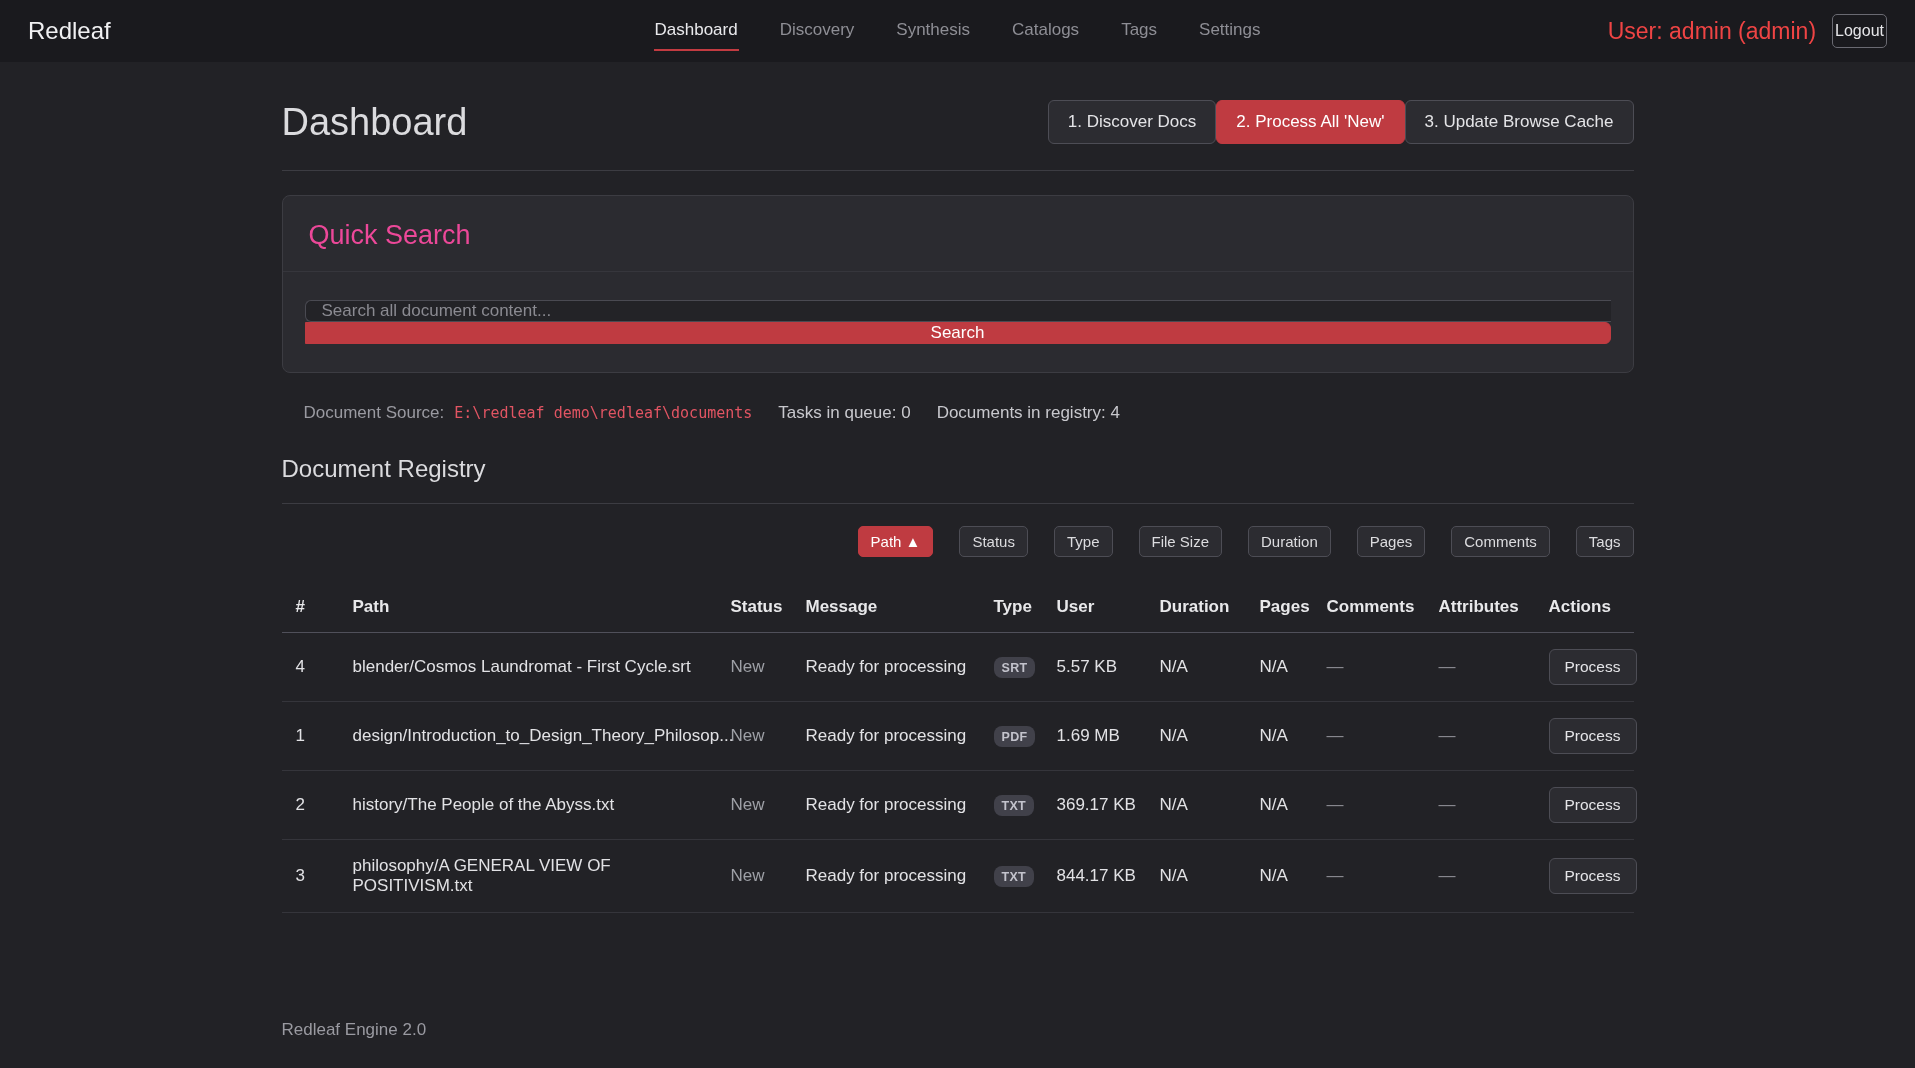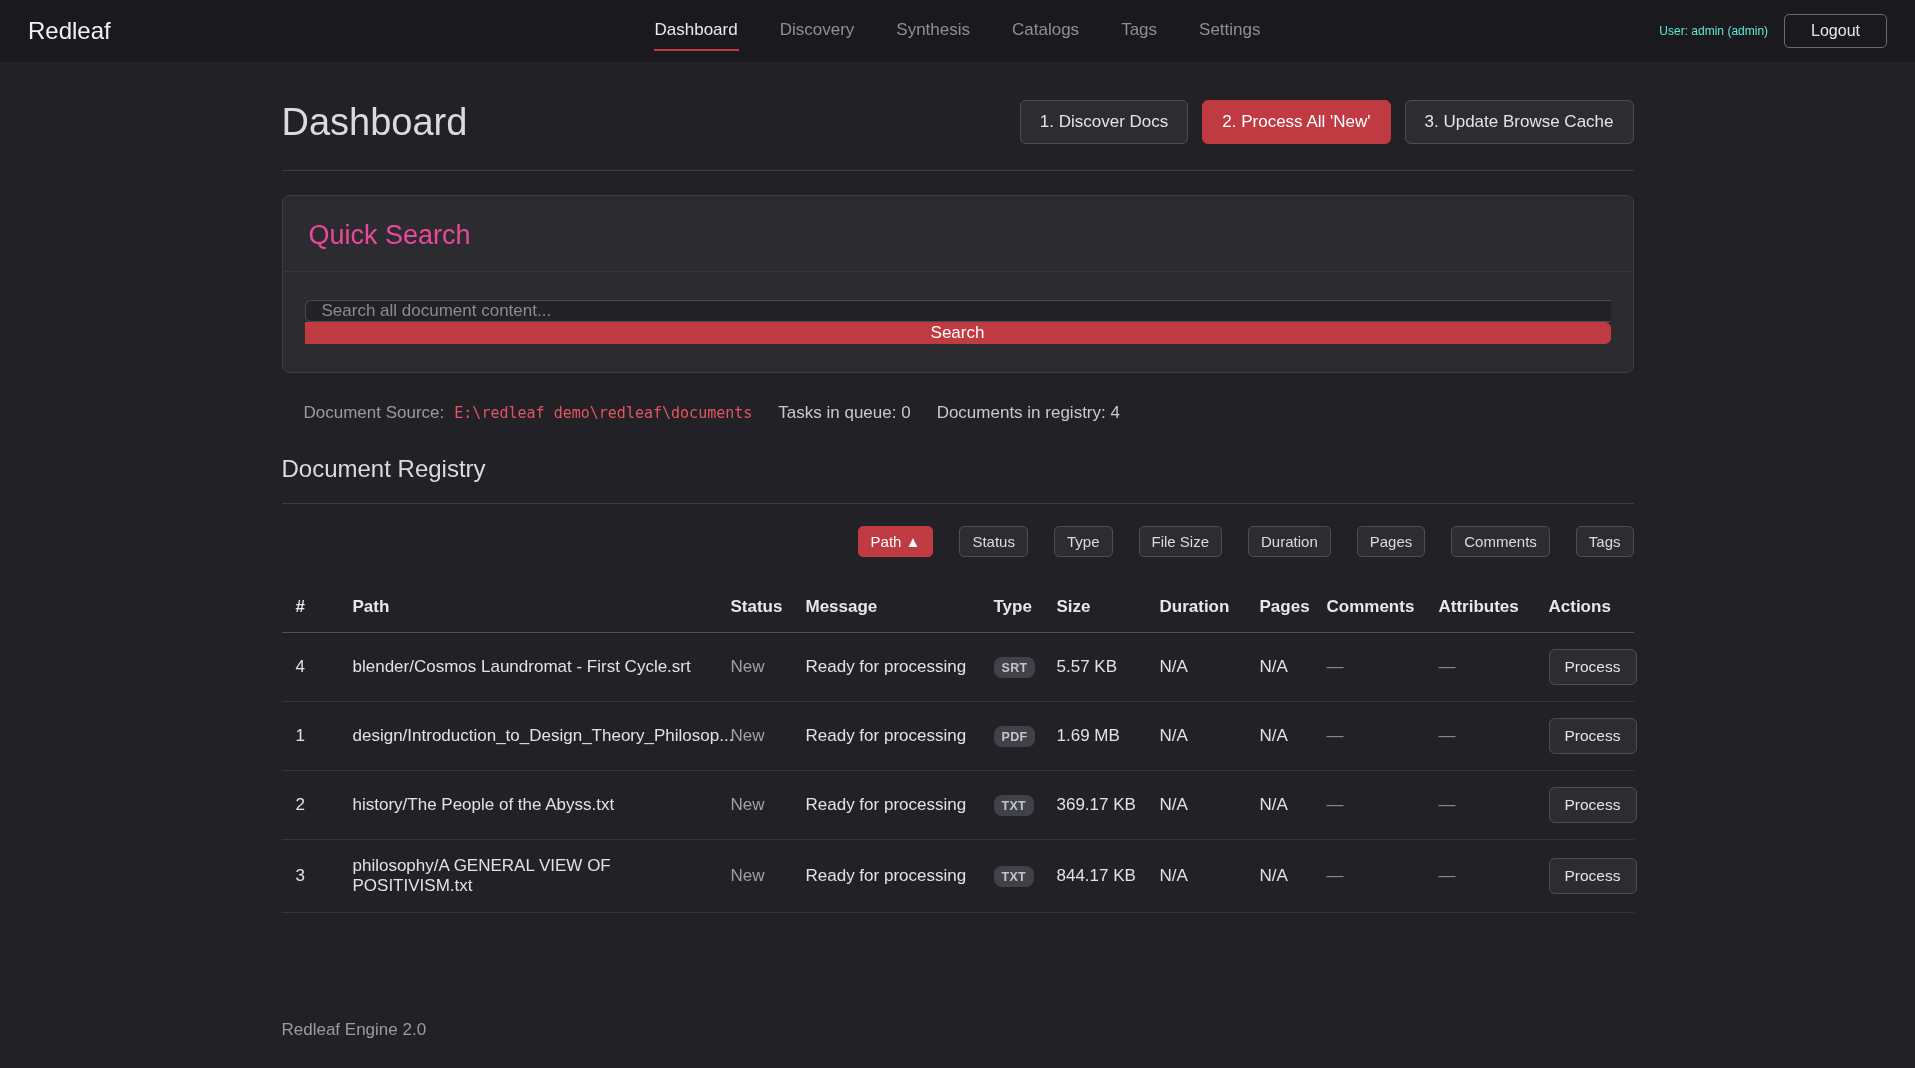--- a/index.html
+++ b/index.html
@@ -28,35 +28,35 @@
     position:absolute; left:50%; transform:translateX(-50%);
     display:flex; list-style:none; gap:40px; align-items:center;
   }
   .nav-link {
     font-size:17px; color:#8e8e95; cursor:pointer;
     padding:8px 1px 9px; display:inline-block;
     border-bottom:2px solid transparent;
   }
   .nav-link.active { color:#e9e9ec; border-bottom-color:#c23b41; }
   .nav-right { margin-left:auto; display:flex; align-items:center; gap:16px; }
-  .user-label { color:#5eead4; font-size:12px; }
+  .user-label { color:#ef4444; font-size:23px; }
   .logout-btn {
     background:transparent; border:1px solid #6a6a72; color:#e6e6e9;
-    font-size:16px; padding:7px 26px; border-radius:5px; cursor:pointer;
+    font-size:16px; padding:7px 2px; border-radius:5px; cursor:pointer;
     font-family:inherit;
   }
 
   
   .container { width:1352px; margin:0 auto; flex:1; display:flex; flex-direction:column; }
   hr.divider { border:none; border-top:1px solid #3c3c42; }
 
   
   .page-header { display:flex; justify-content:space-between; align-items:center; margin-top:38px; }
   .page-title { font-size:38px; font-weight:400; color:#dbdbde; }
-  .header-actions { display:flex; gap:14px; }
+  .header-actions { display:flex; }
   .btn { font-family:inherit; cursor:pointer; border-radius:6px; white-space:nowrap; }
   .btn-dark {
     background:#2c2c31; border:1px solid #4d4d55; color:#e4e4e7;
     font-size:17px; padding:11px 19px;
   }
   .btn-red {
     background:#bf3b41; border:1px solid #bf3b41; color:#ffffff;
     font-size:17px; padding:11px 19px;
   }
   .hr-top { margin:26px 0 24px; }
@@ -207,21 +207,21 @@
       <col style="width:110px">
         <col style="width:85px">
     </colgroup>
     <thead>
       <tr>
         <th class="first">#</th>
         <th>Path</th>
         <th>Status</th>
         <th>Message</th>
         <th>Type</th>
-        <th>Size</th>
+        <th>User</th>
         <th>Duration</th>
         <th>Pages</th>
         <th>Comments</th>
         <th>Attributes</th>
         <th>Actions</th>
       </tr>
     </thead>
     <tbody>
       <tr>
         <td class="first">4</td>

